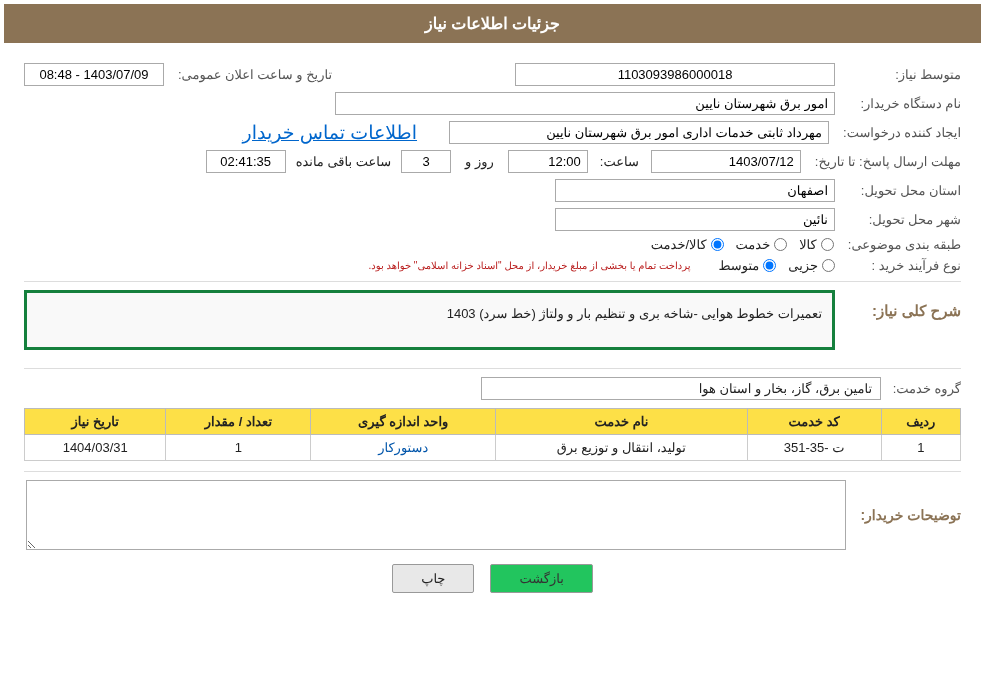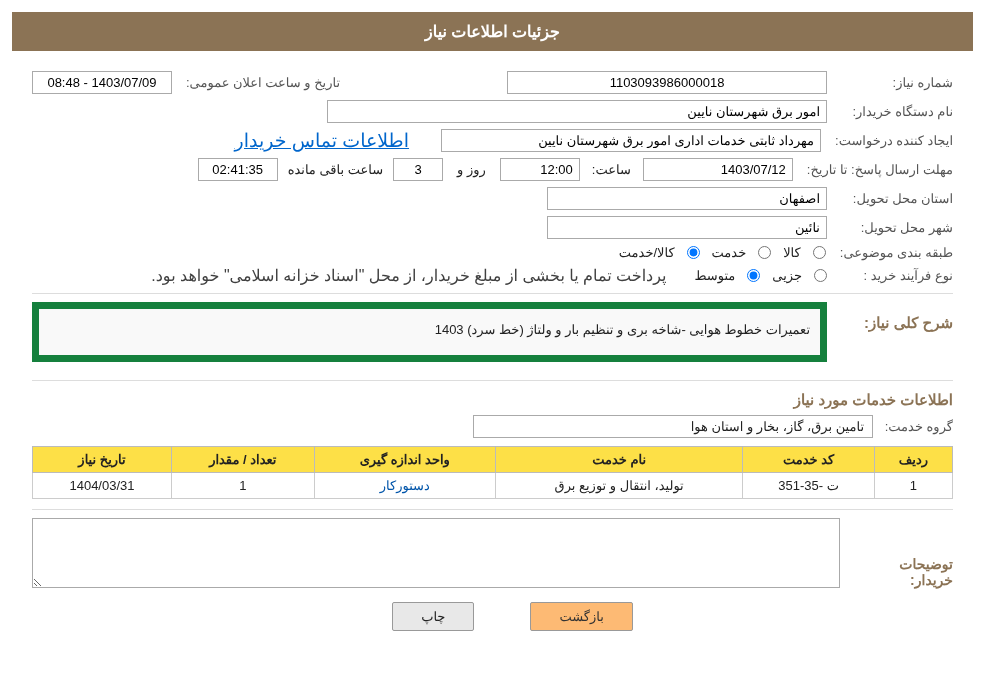--- a/index.html
+++ b/index.html
@@ -8,21 +8,21 @@
       font-size: 13px;
       background: #f0f0f0;
       direction: rtl;
       color: #222;
     }
     .page-wrapper {
       width: 985px;
       min-height: 691px;
       background: #fff;
       margin: 0 auto;
-      padding: 12px;
+      padding: 4px;
     }
     .header-bar {
       background: #8B7355;
       color: #fff;
       text-align: center;
       padding: 10px 0;
       font-size: 16px;
       font-weight: bold;
       margin-bottom: 10px;
     }
@@ -70,24 +70,24 @@
       margin: 12px 0 6px 0;
     }
     .radio-group {
       display: flex;
       align-items: center;
       gap: 12px;
     }
     .radio-item {
       display: flex;
       align-items: center;
-      gap: 12px;
+      gap: 4px;
     }
     .desc-box {
-      border: 7px solid #15803d;
+      border: 3px solid #15803d;
       background: #f9f9f9;
       padding: 10px;
       min-height: 60px;
       font-size: 13px;
       line-height: 1.7;
       direction: rtl;
       margin-bottom: 10px;
     }
     .service-info-label {
       color: #8B7355;
@@ -153,47 +153,46 @@
       margin-top: 14px;
       margin-bottom: 14px;
     }
     .btn {
       padding: 6px 28px;
       font-size: 13px;
       font-family: Tahoma, Arial, sans-serif;
       cursor: pointer;
       border: 1px solid #999;
       border-radius: 2px;
-      margin-left: 40px;
     }
     .btn-print {
       background: #e8e8e8;
       color: #222;
     }
     .btn-back {
-      background: #fdba74;
+      background: #22c55e;
       color: #333;
     }
     .divider {
       border: none;
       border-top: 1px solid #ddd;
       margin: 8px 0;
     }
   </style>
 </head>
 <body>
 
 <div class="page-wrapper">
 
   <div class="header-bar">جزئیات اطلاعات نیاز</div>
 
   <div class="content-area">
 
     <div class="form-row">
-      <span class="label-col">شماره نیاز:</span>
+      <span class="label-col">متوسط نیاز:</span>
       <input class="input-box input-wide" type="text" readonly="" style="text-align: center;" value="1103093986000018">
       <span style="flex:1;"></span>
       <span class="label-col">تاریخ و ساعت اعلان عمومی:</span>
       <input class="input-box input-narrow" type="text" readonly="" style="text-align: center;" value="1403/07/09 - 08:48">
     </div>
 
     <div class="form-row">
       <span class="label-col">نام دستگاه خریدار:</span>
       <input class="input-box" style="width: 500px;" type="text" readonly="" value="امور برق شهرستان نایین">
     </div>
@@ -248,36 +247,35 @@
       <span class="label-col">نوع فرآیند خرید :</span>
       <div class="radio-group">
         <div class="radio-item">
           <input type="radio" name="process" style="">
           <span>جزیی</span>
         </div>
         <div class="radio-item">
           <input type="radio" name="process" checked="" style="">
           <span>متوسط</span>
         </div>
-        <span style="padding-right:16px;font-size:16px;color:#404040;">پرداخت تمام یا بخشی از مبلغ خریدار، از محل "اسناد خزانه اسلامی" خواهد بود.</span>
+        <span style="padding-right:16px;font-size:10px;color:#b91c1c;">پرداخت تمام یا بخشی از مبلغ خریدار، از محل "اسناد خزانه اسلامی" خواهد بود.</span>
       </div>
     </div>
 
     <hr class="divider">
 
     <div class="form-row" style="align-items:flex-start;">
       <span class="section-title" style="min-width:120px;">شرح کلی نیاز:</span>
       <div class="desc-box" style="flex:1;">
         <div>تعمیرات خطوط هوایی -شاخه بری و تنظیم بار و ولتاژ (خط سرد) 1403</div>
       </div>
     </div>
 
     <hr class="divider">
 
-    <div class="service-info-label">اطلاعات خدمات مورد نیاز</div>
 
     <div class="group-row">
       <span class="label-col" style="min-width:80px;">گروه خدمت:</span>
       <div class="group-value">تامین برق، گاز، بخار و استان هوا</div>
     </div>
 
     <table class="services-table">
       <thead>
         <tr>
           <th>ردیف</th>
@@ -295,21 +293,21 @@
             <td>تولید، انتقال و توزیع برق</td>
             <td style="color: rgb(0, 85, 170);">دستورکار</td>
             <td>1</td>
             <td>1404/03/31</td>
           </tr>
         </tbody>
     </table>
 
     <hr class="divider">
 
-    <div class="form-row" style="align-items:flex-end;">
+    <div class="form-row" style="align-items:center;">
       <span class="buyer-notes-label">توضیحات خریدار:</span>
       <textarea class="notes-textarea" style=""></textarea>
     </div>
 
     <div class="buttons-row">
       <button class="btn btn-back">بازگشت</button>
       <button class="btn btn-print">چاپ</button>
     </div>
 
   </div>

